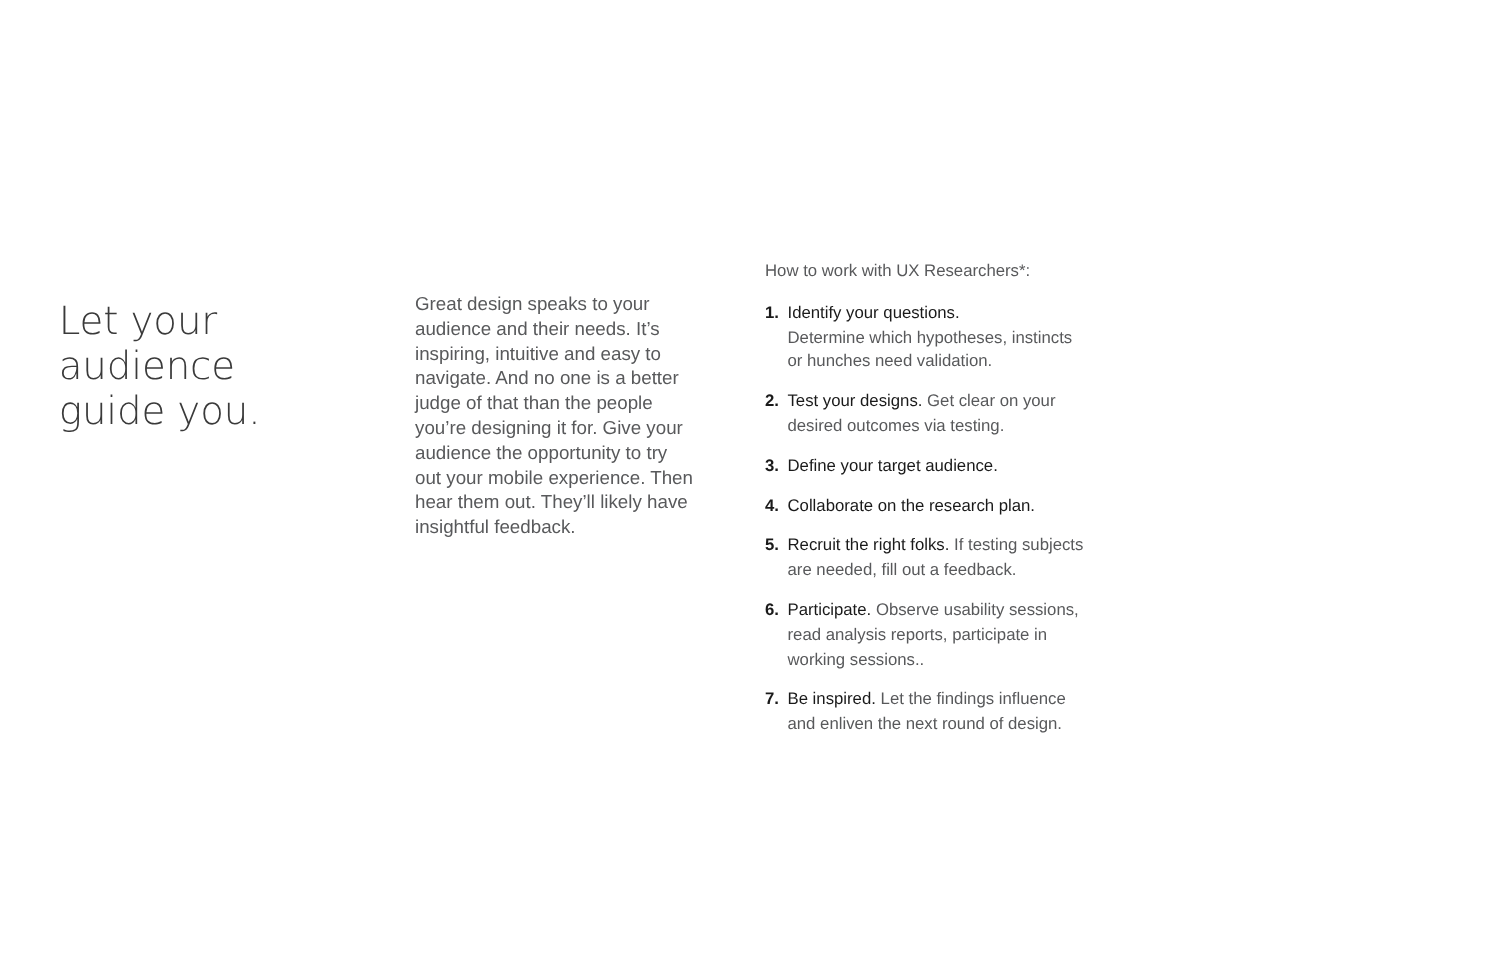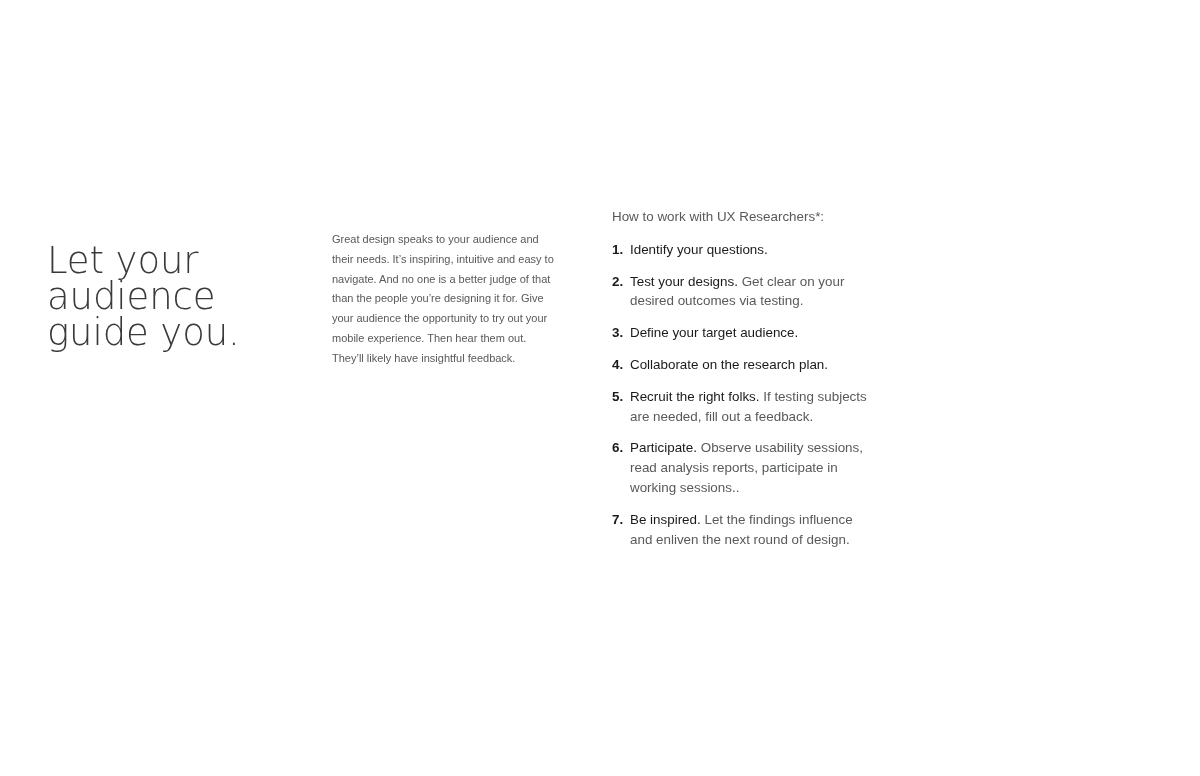--- a/index.html
+++ b/index.html
@@ -23,34 +23,34 @@
   }
 
   
   .headline {
     position: absolute;
     left: 47px;
     top: 218px;
     width: 260px;
     font-family: "DejaVu Sans", sans-serif;
     font-weight: 300;
-    font-size: 37px;
+    font-size: 31px;
     line-height: 36px;
     letter-spacing: -0.1px;
     color: #3a3a3a;
     white-space: pre-line;
   }
 
   
   .intro {
     position: absolute;
     left: 332px;
     top: 219px;
     width: 224px;
-    font-size: 11px;
+    font-size: 15px;
     line-height: 19.8px;
     color: #58595b;
   }
 
   
   .list-col {
     position: absolute;
     left: 612px;
     top: 207px;
     width: 260px;
@@ -111,20 +111,21 @@
 
   <p class="intro">Great design speaks to your audience and their needs. It’s inspiring, intuitive and easy to navigate. And no one is a better judge of that than the people you’re designing it for. Give your audience the opportunity to try out your mobile experience. Then hear them out. They’ll likely have insightful feedback.</p>
 
   <div class="list-col">
     <p class="list-title">How to work with UX Researchers*:</p>
 
     <ol class="steps">
       <li>
         <span class="num">1.</span>
         <span class="lead">Identify your questions.</span>
+        <span class="desc block">Determine which hypotheses, instincts or hunches need validation.</span>
       </li>
       <li>
         <span class="num">2.</span>
         <span class="lead">Test your designs.</span>
         <span class="desc inline"> Get clear on your desired outcomes via testing.</span>
       </li>
       <li>
         <span class="num">3.</span>
         <span class="lead">Define your target audience.</span>
       </li>

